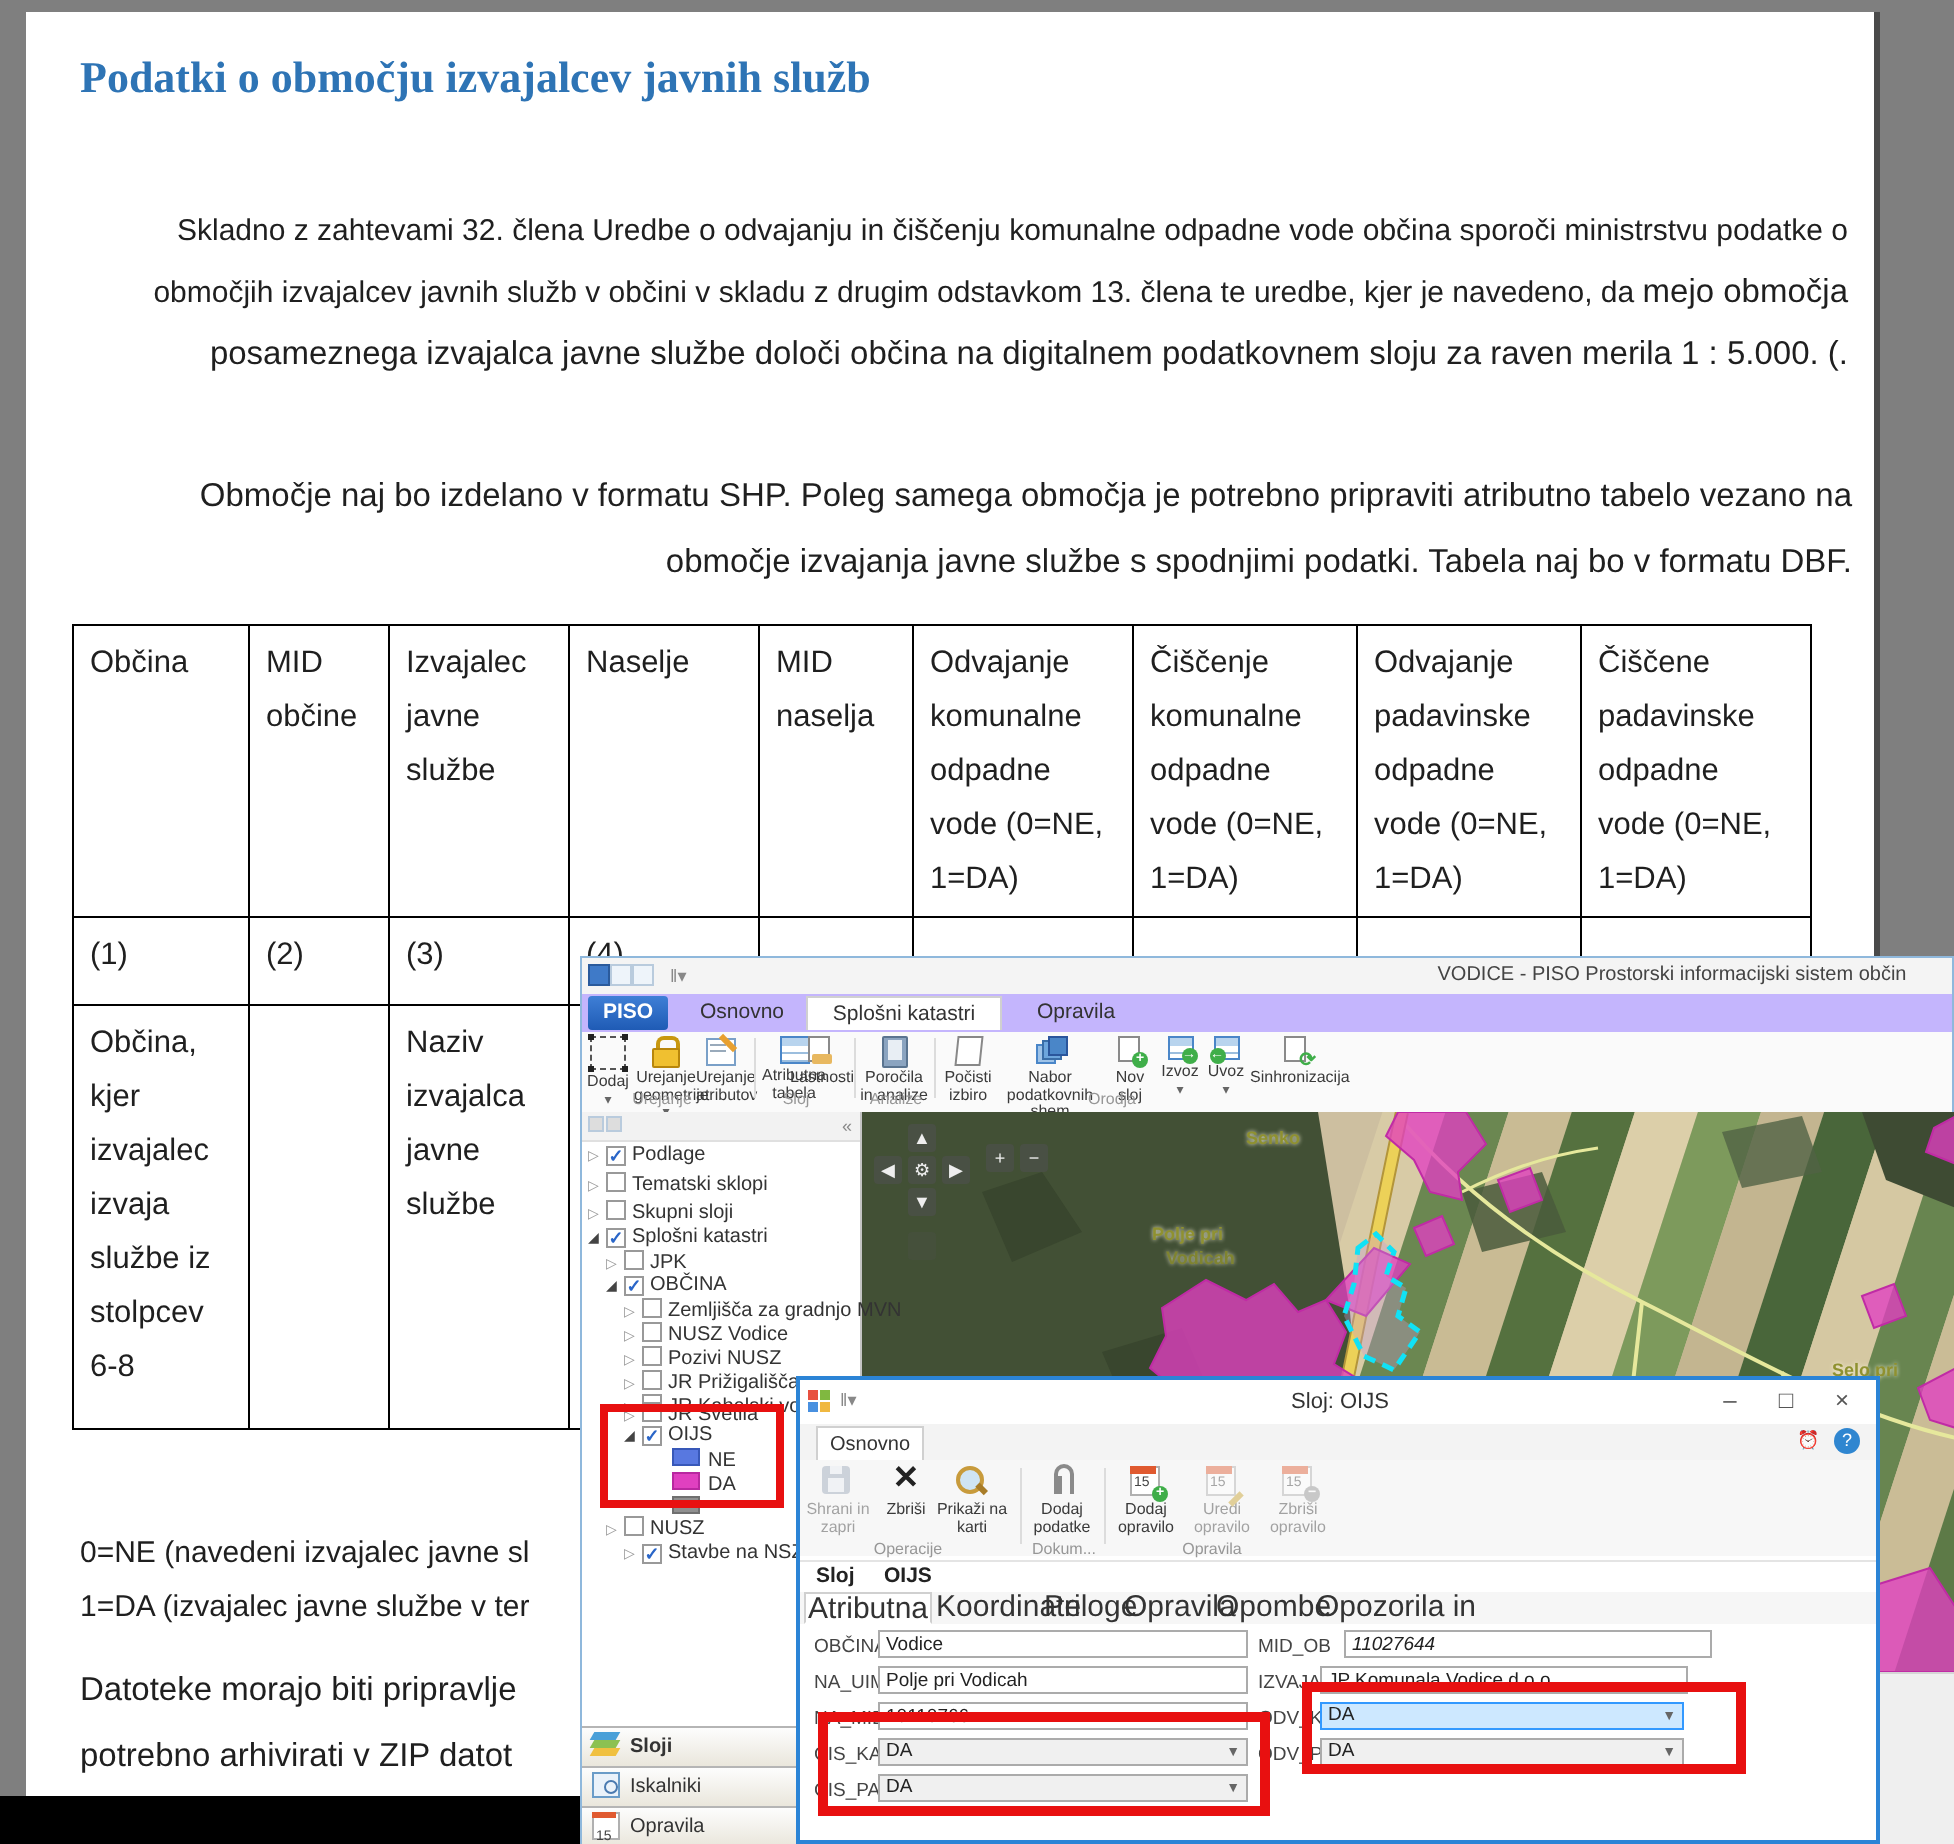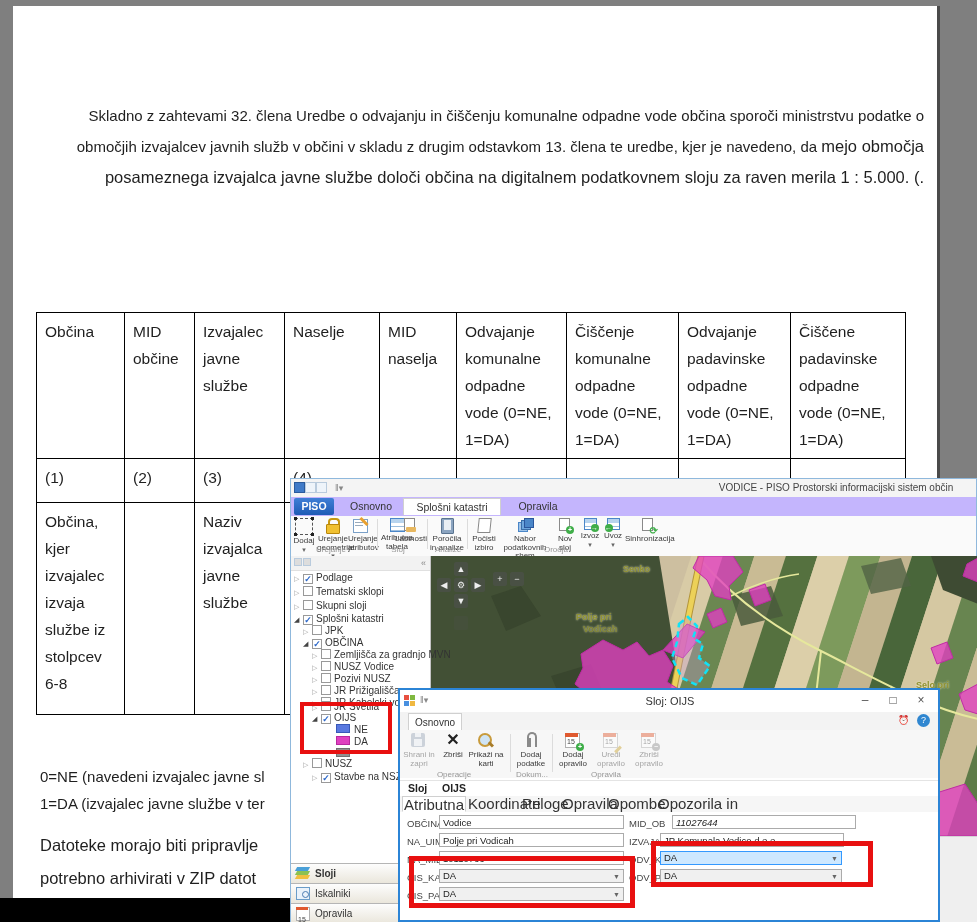--- a/index.html
+++ b/index.html
@@ -95,23 +95,25 @@
          color:#fff;text-align:center;font-weight:bold;}
 </style>
 </head>
 <body>
 
 <div id="stage">
 
   <div class="abs black-bar"></div>
   <div class="abs doc-page"></div>
 
+  <div class="abs doc-title">Podatki o območju izvajalcev javnih služb</div>
 
   <div class="abs doc-p p1"><span>Skladno z zahtevami 32. člena Uredbe o odvajanju in čiščenju komunalne odpadne vode  občina sporoči ministrstvu podatke o območjih izvajalcev javnih služb v občini v skladu z drugim odstavkom 13. člena te uredbe, kjer je navedeno, da </span><span class="big">mejo območja posameznega izvajalca javne službe določi občina  na digitalnem podatkovnem sloju za raven merila 1 : 5.000. (.</span></div>
 
+  <div class="abs doc-p p2">Območje naj bo izdelano v formatu SHP. Poleg samega območja je potrebno pripraviti atributno tabelo vezano na območje izvajanja javne službe s spodnjimi podatki. Tabela naj bo v formatu DBF.</div>
 
   <table class="doc-table">
     <colgroup>
         <col style="width:88px">
         <col style="width:70px">
         <col style="width:90px">
         <col style="width:95px">
         <col style="width:77px">
         <col style="width:110px">
         <col style="width:112px">

